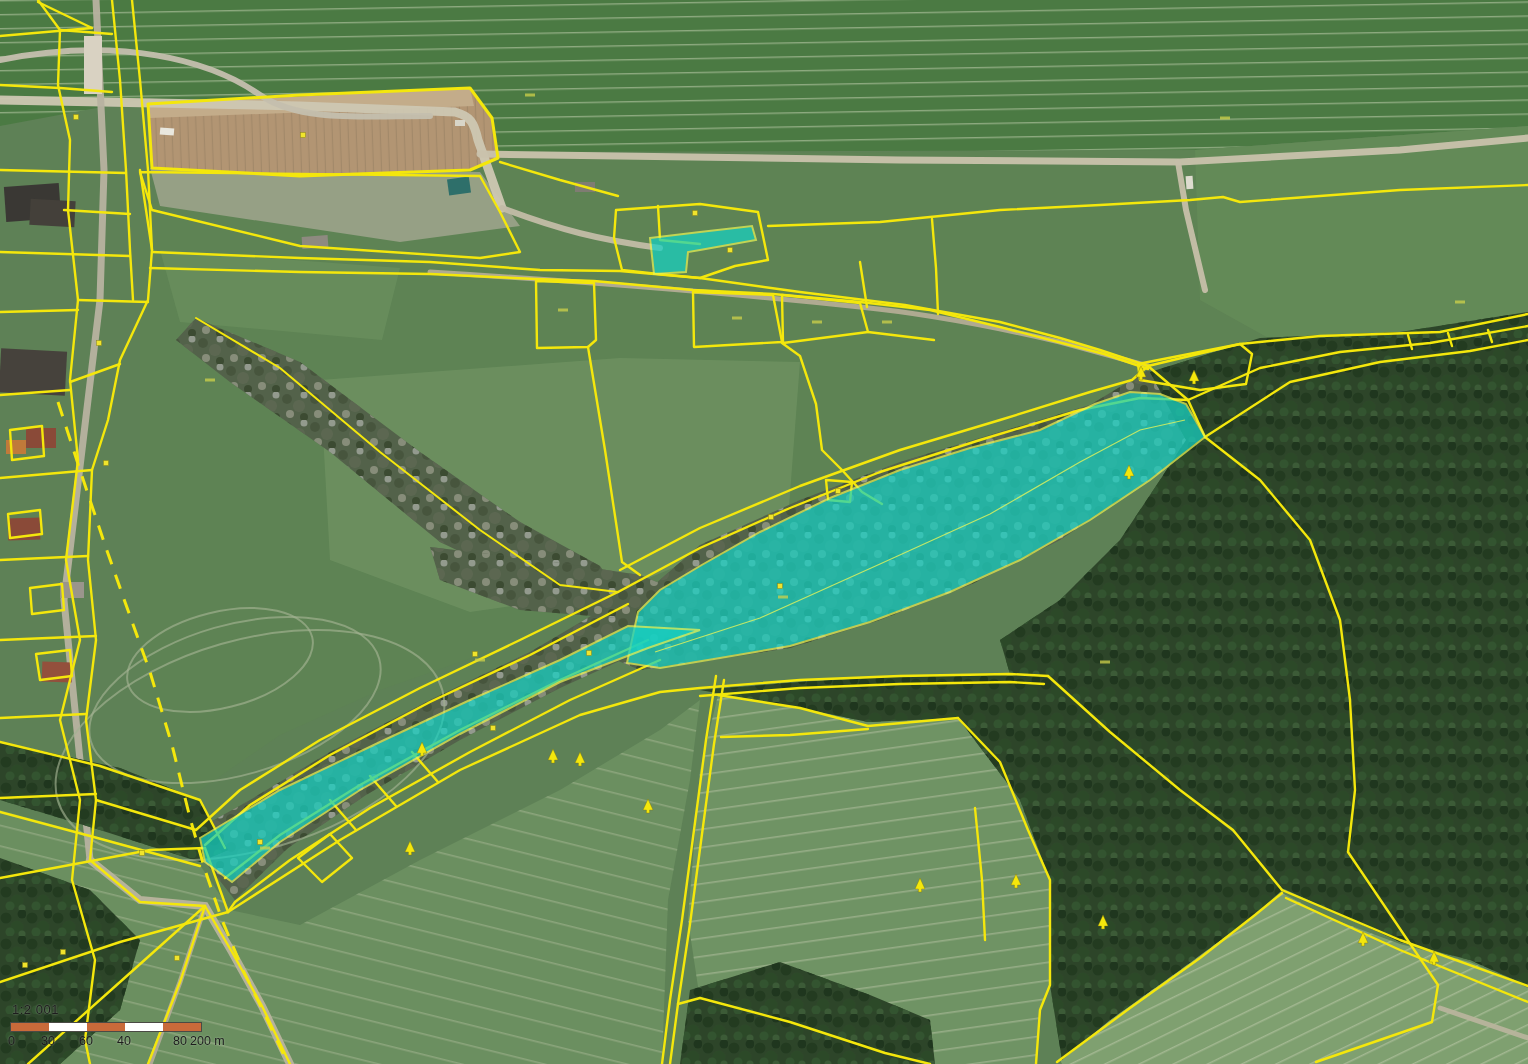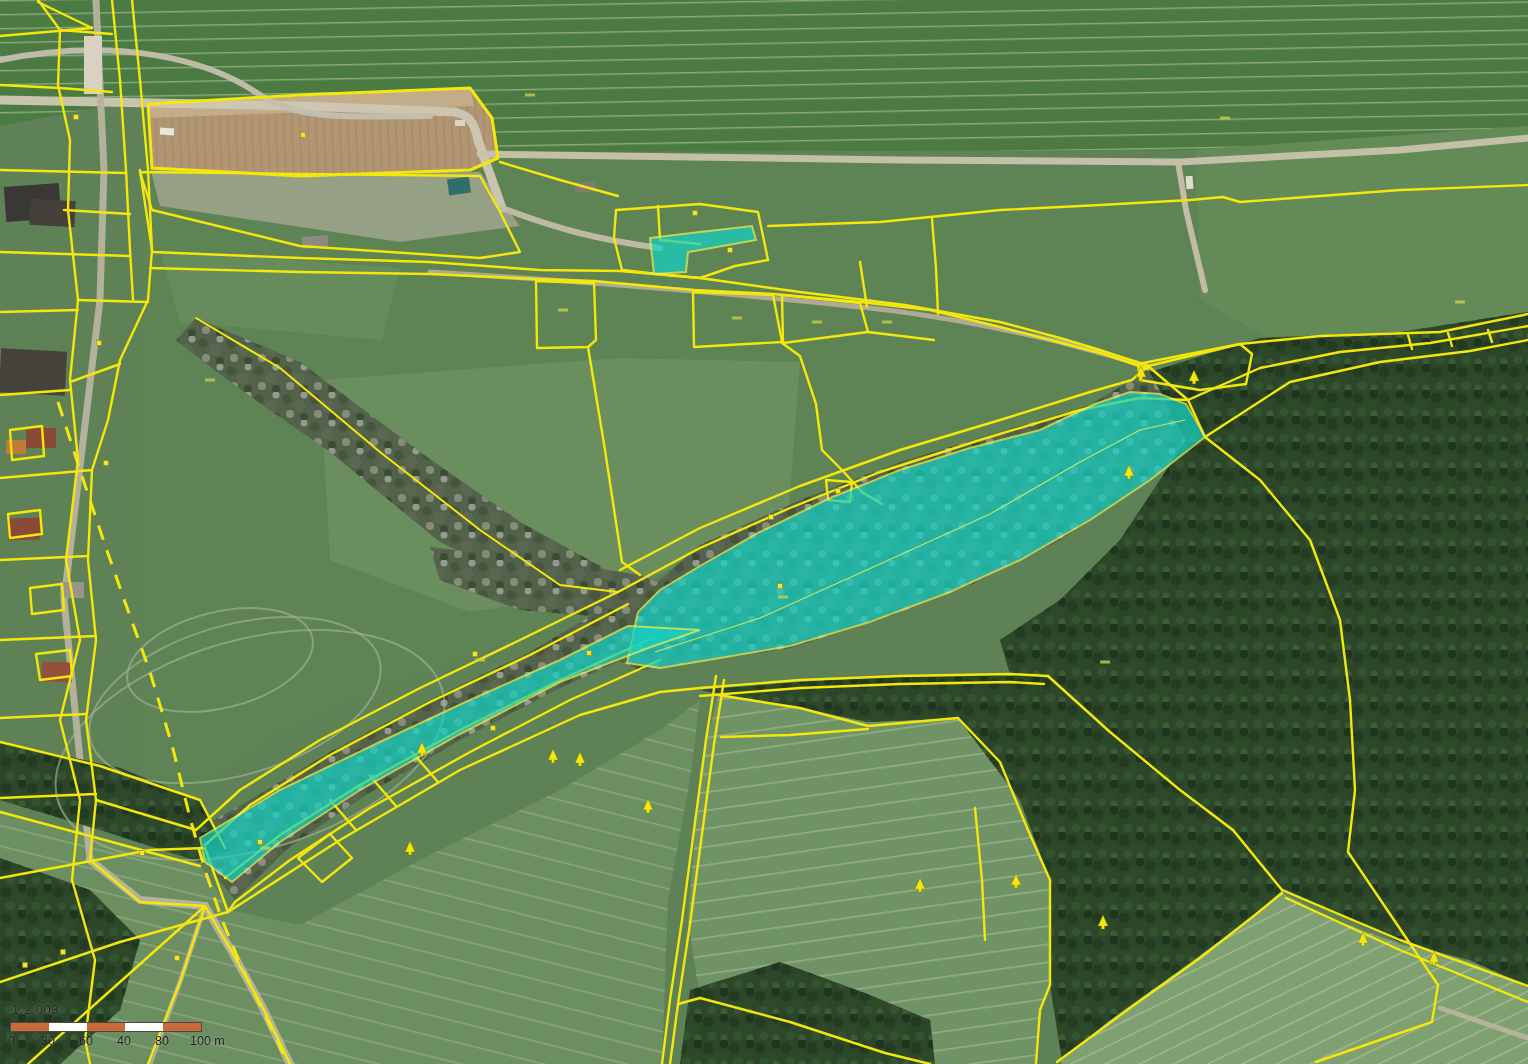--- a/index.html
+++ b/index.html
@@ -9,21 +9,21 @@
   
   #scalebar{position:absolute;left:8px;bottom:4px;width:240px;height:58px;z-index:50;}
   #scale-ratio{font-size:13px;color:#1d1d1d;letter-spacing:.5px;
     text-shadow:0 0 2px rgba(255,255,255,.45);margin-left:4px;}
   #scale-bar-track{position:absolute;left:2px;top:20px;width:190px;height:8px;
     border:1px solid #4a4a44;box-sizing:content-box;display:flex;}
   #scale-bar-track .seg{height:100%;flex:1 1 auto;}
   #scale-labels{position:absolute;left:0;top:32px;width:240px;height:16px;
     font-size:12.5px;color:#1d1d1d;text-shadow:0 0 2px rgba(255,255,255,.4);}
   #scale-labels span{position:absolute;top:0;}
-  .sl0{left:0px}.sl1{left:33px}.sl2{left:71px}.sl3{left:109px}.sl4{left:147px}.sl5{left:182px}
+  .sl0{left:0px}.sl1{left:33px}.sl2{left:71px}.sl3{left:109px}.sl4{left:165px}.sl5{left:182px}
 </style>
 </head>
 <body>
 
 <div id="viewport">
   <svg id="map-svg" width="1528" height="1064" viewBox="0 0 1528 1064">
     <defs>
       <pattern id="tram-top" width="6" height="14" patternUnits="userSpaceOnUse" patternTransform="rotate(-1)">
         <rect width="6" height="14" fill="none"></rect>
           <rect y="0" width="6" height="1.4" fill="rgba(208,218,188,0.5)"></rect>
@@ -293,30 +293,30 @@
         <rect x="205" y="378.5" width="10" height="3" fill="#cfd24a" opacity="0.75"></rect>
         <rect x="1220" y="116.5" width="10" height="3" fill="#cfd24a" opacity="0.75"></rect>
         <rect x="525" y="93.5" width="10" height="3" fill="#cfd24a" opacity="0.75"></rect>
         <rect x="1455" y="300.5" width="10" height="3" fill="#cfd24a" opacity="0.75"></rect>
         <rect x="1100" y="660.5" width="10" height="3" fill="#cfd24a" opacity="0.75"></rect>
         <rect x="260" y="846.5" width="10" height="3" fill="#cfd24a" opacity="0.75"></rect>
       </g>
   </svg>
 
   <div id="scalebar">
-    <div id="scale-ratio" style="color: rgb(29, 29, 29);">1:2 003</div>
+    <div id="scale-ratio" style="color: rgb(29, 29, 29);">1:2 001</div>
     <div id="scale-bar-track">
         <div class="seg" style="background: rgb(201, 106, 58);"></div>
         <div class="seg" style="background: rgb(255, 255, 255);"></div>
         <div class="seg" style="background: rgb(201, 106, 58);"></div>
         <div class="seg" style="background: rgb(255, 255, 255);"></div>
         <div class="seg" style="background: rgb(201, 106, 58);"></div>
       </div>
     <div id="scale-labels">
       <span class="sl0">0</span>
       <span class="sl1">30</span>
       <span class="sl2">60</span>
       <span class="sl3">40</span>
       <span class="sl4">80</span>
-      <span class="sl5">100 m</span>
+      <span class="sl5">200 m</span>
     </div>
   </div>
 </div>
 
 </body></html>

